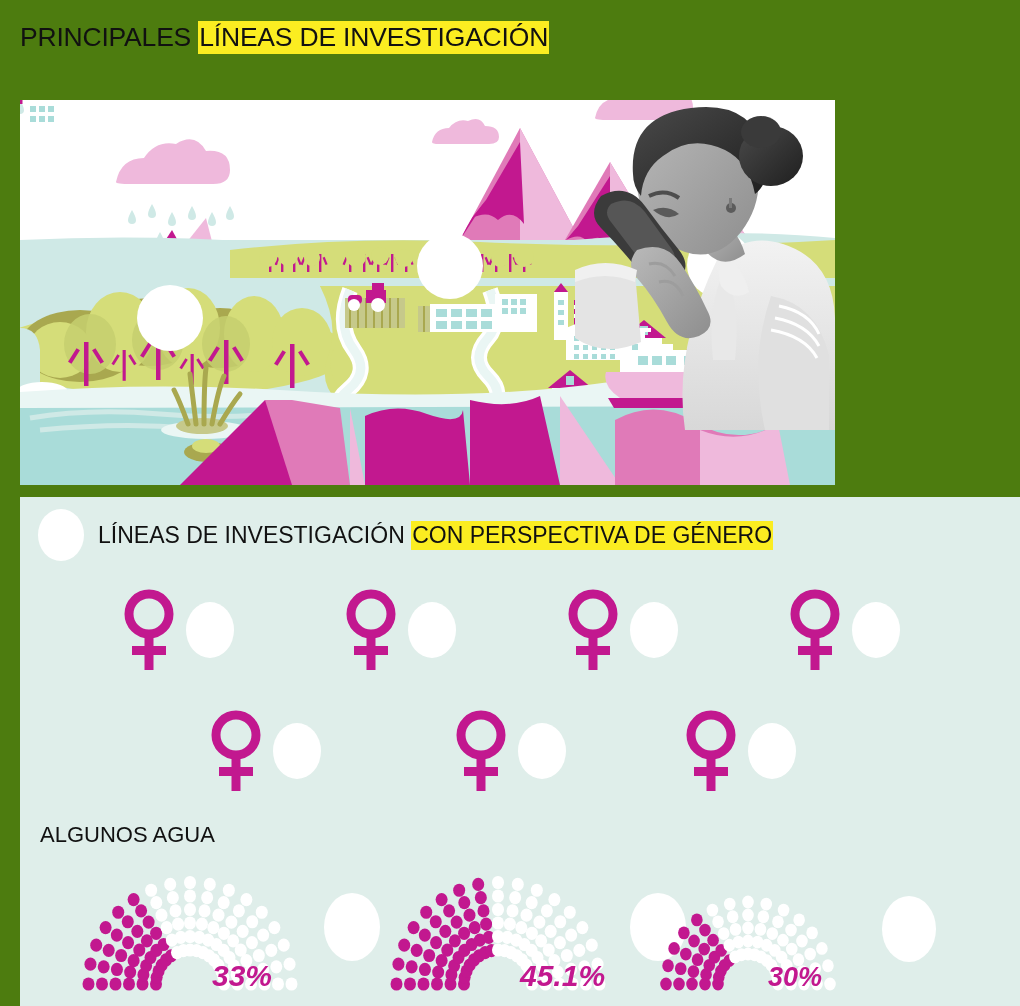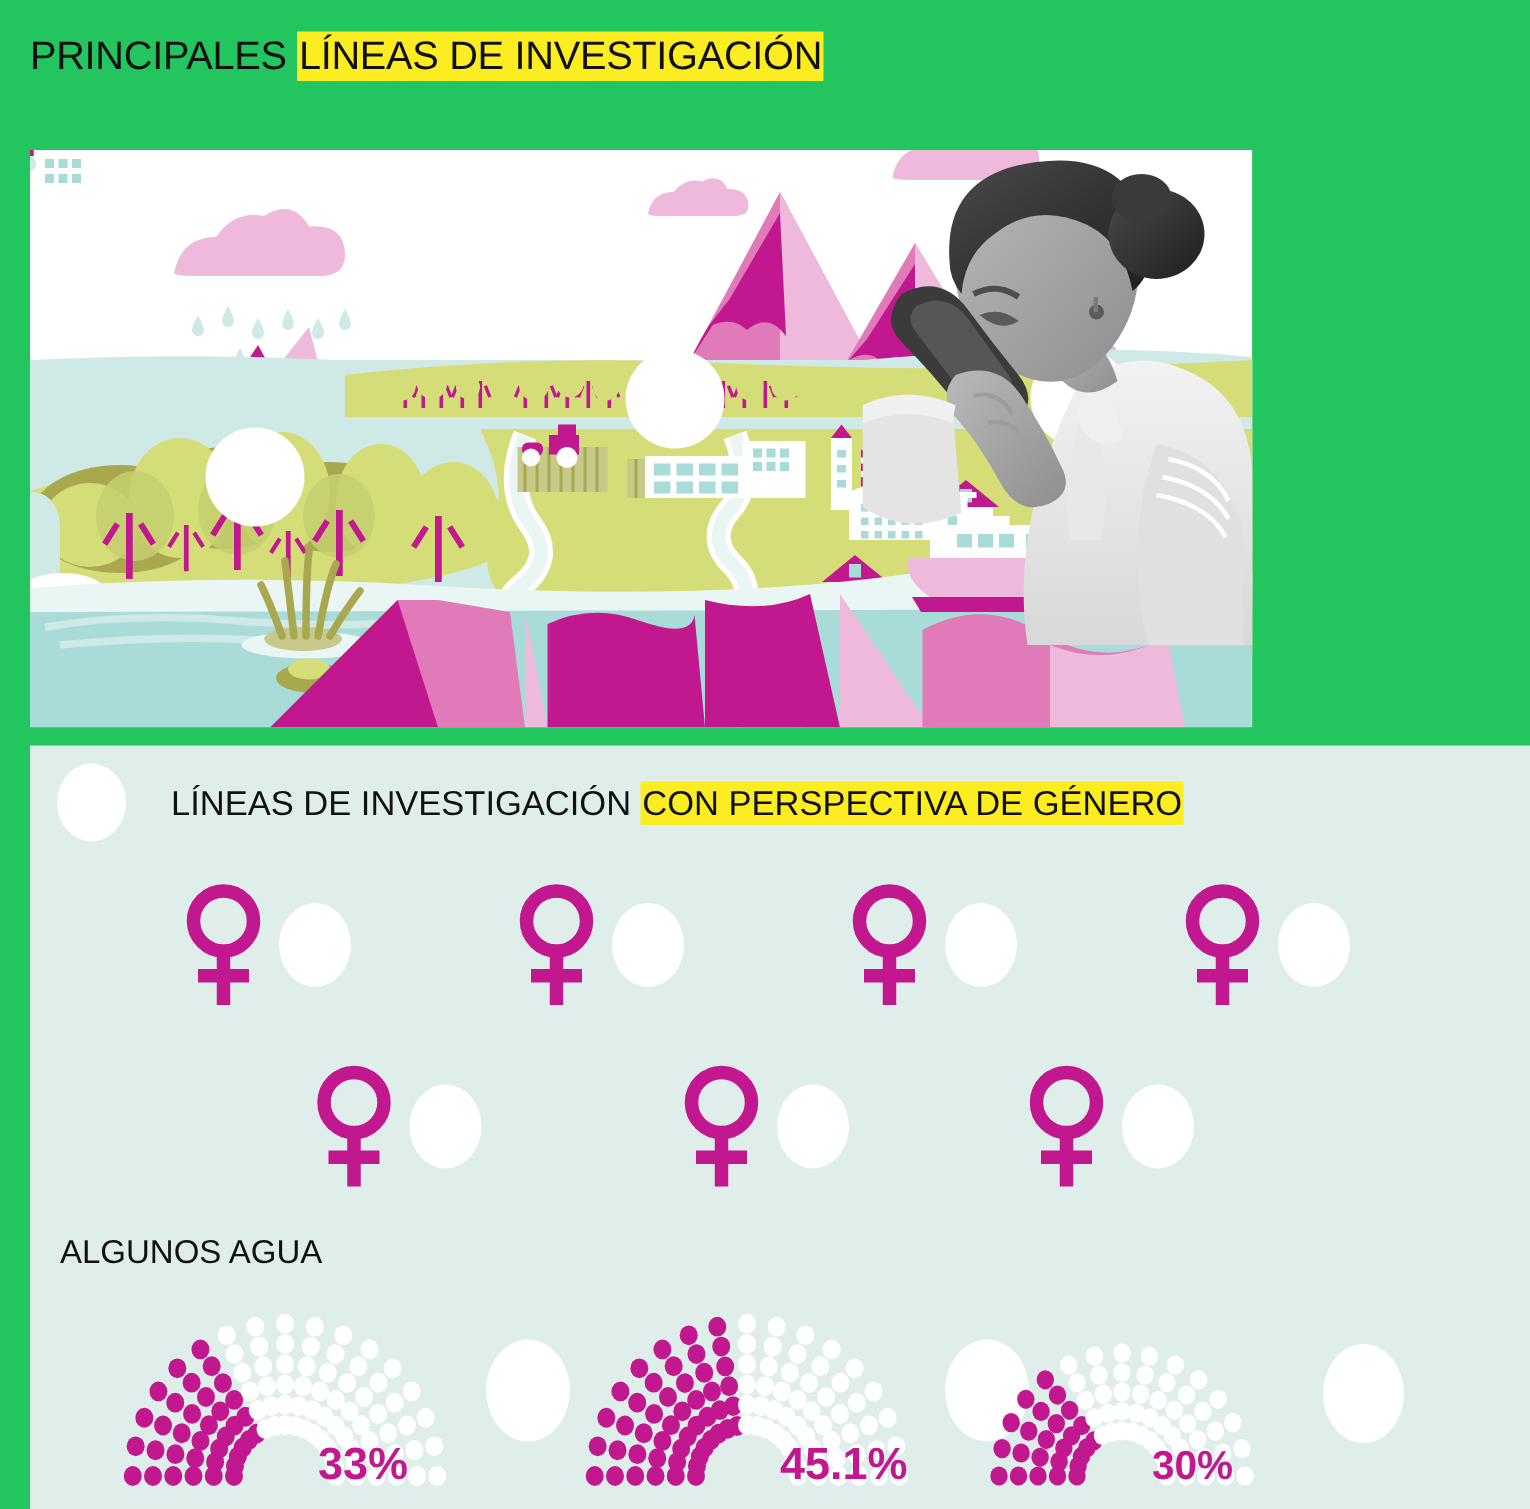--- a/index.html
+++ b/index.html
@@ -3,55 +3,55 @@
 <meta charset="utf-8">
 <style>
   html,body{margin:0;padding:0;}
   body{
     width:1020px;height:1006px;
     background:#ffffff;
     font-family:"Liberation Sans", sans-serif;
     overflow:hidden;
     position:relative;
   }
-  #infographic{position:absolute;left:0;top:0;width:1020px;height:1006px;background:#22c55e;}
+  #infographic{position:absolute;left:0;top:0;width:1020px;height:1006px;background:#4d7c0f;}
 
   
   .title-block{position:absolute;left:20px;top:22px;width:640px;z-index:40;}
   .title-line{font-size:26.5px;line-height:31px;font-weight:400;color:#111111;
      letter-spacing:-0.2px;white-space:nowrap;}
   .hl{background:#fbed21;padding:1px 1px 2px 1px;}
 
   
   .scene{position:absolute;left:20px;top:100px;width:815px;height:385px;overflow:hidden;}
   .scene-svg{position:absolute;left:0;top:0;}
 
   
   .scientist{position:absolute;right:0px;top:0px;width:260px;height:330px;z-index:25;}
 
   
   .lower-bg{position:absolute;left:20px;top:497px;width:1000px;height:509px;background:#dfeeea;}
 
   
-  .subtitle-row{position:absolute;left:38px;top:512px;height:46px;display:flex;align-items:center;z-index:30;gap:16px;}
+  .subtitle-row{position:absolute;left:38px;top:512px;height:46px;display:flex;align-items:center;z-index:30;}
   .blob{background:#ffffff;border-radius:50%;}
   .sub-blob{width:46px;height:52px;margin-right:14px;}
   .subtitle-text{font-size:23px;line-height:26px;color:#111;white-space:nowrap;}
 
   
   .venus-layer{position:absolute;left:0;top:0;width:1020px;height:1006px;z-index:20;pointer-events:none;}
   .venus-item{position:absolute;display:flex;align-items:center;}
   .venus-glyph{width:62px;height:84px;}
   .venus-blob{width:48px;height:56px;background:#fff;border-radius:50%;margin-left:6px;}
 
   
   .datos-label{position:absolute;left:40px;top:822px;font-size:22px;color:#111;z-index:30;}
 
   
-  .gauge{position:absolute;z-index:30;}
+  .gauge{position:absolute;z-index:30;font-style:italic;}
   .gauge svg{display:block;}
   .gauge-blob{position:absolute;background:#fff;border-radius:50%;}
 
   .pct{font-weight:bold;fill:#c2188f;font-family:"Liberation Sans", sans-serif;}
 </style>
 </head>
 <body>
 
 <div id="infographic">
 

